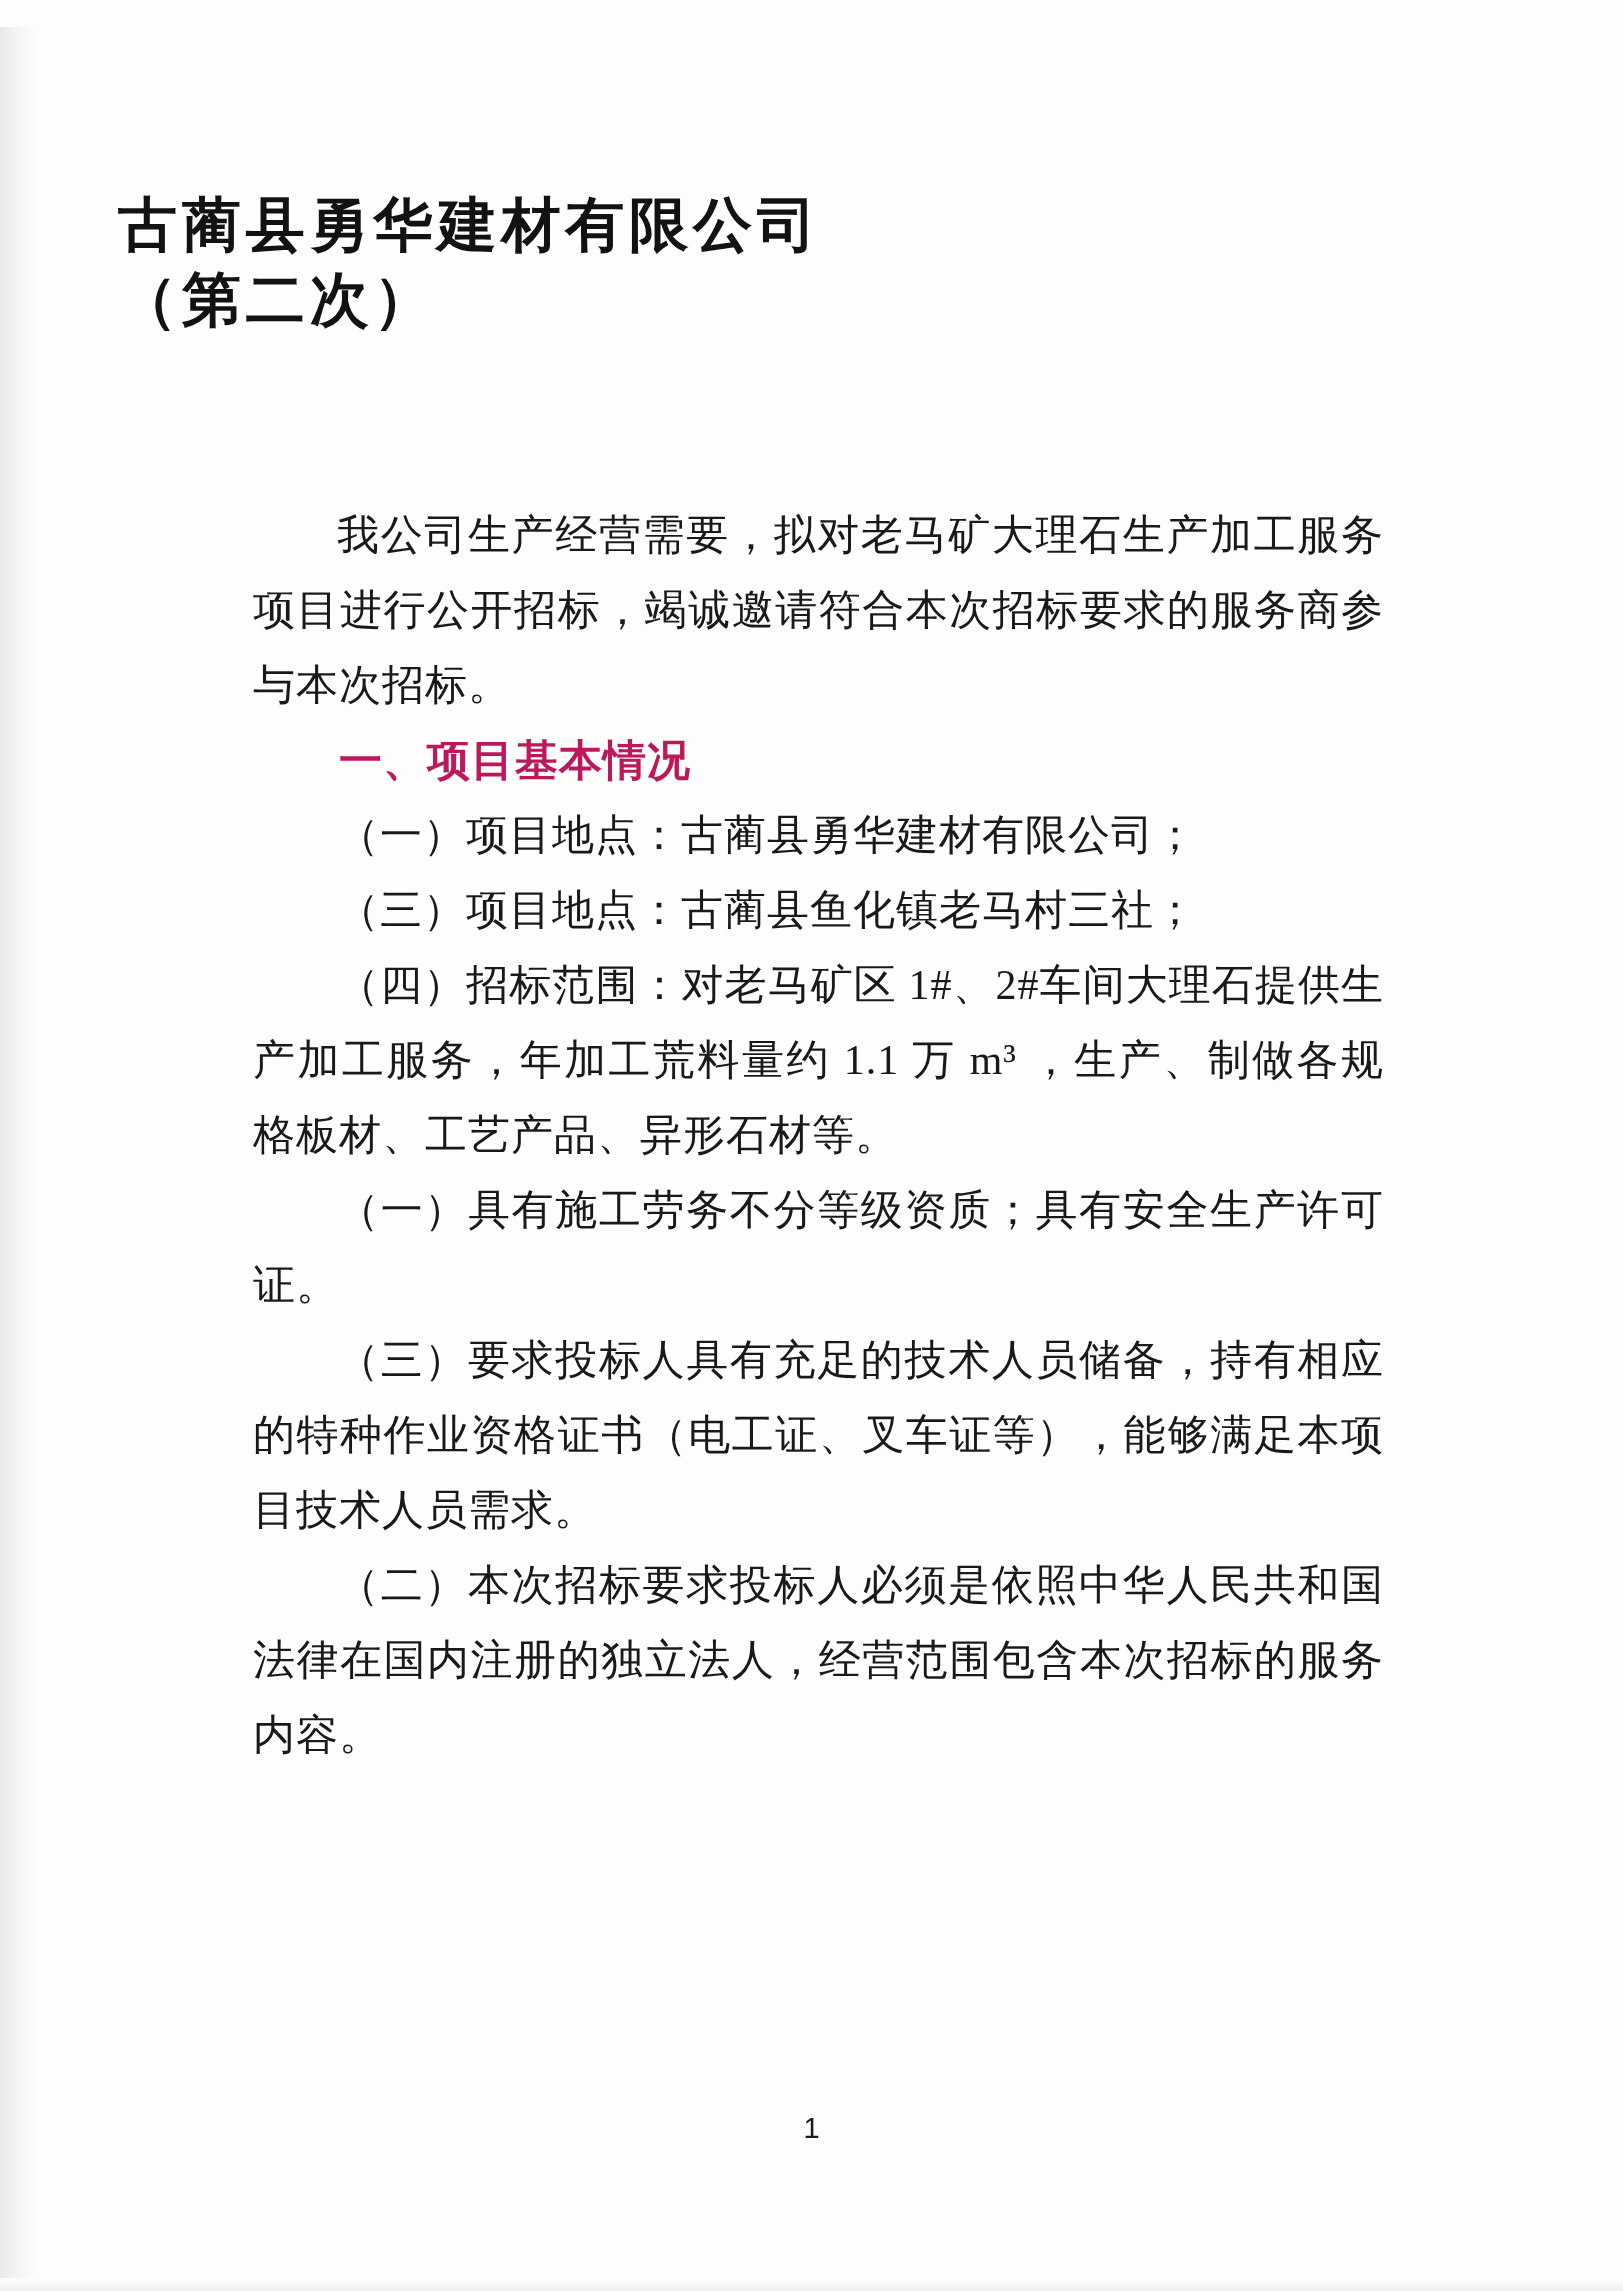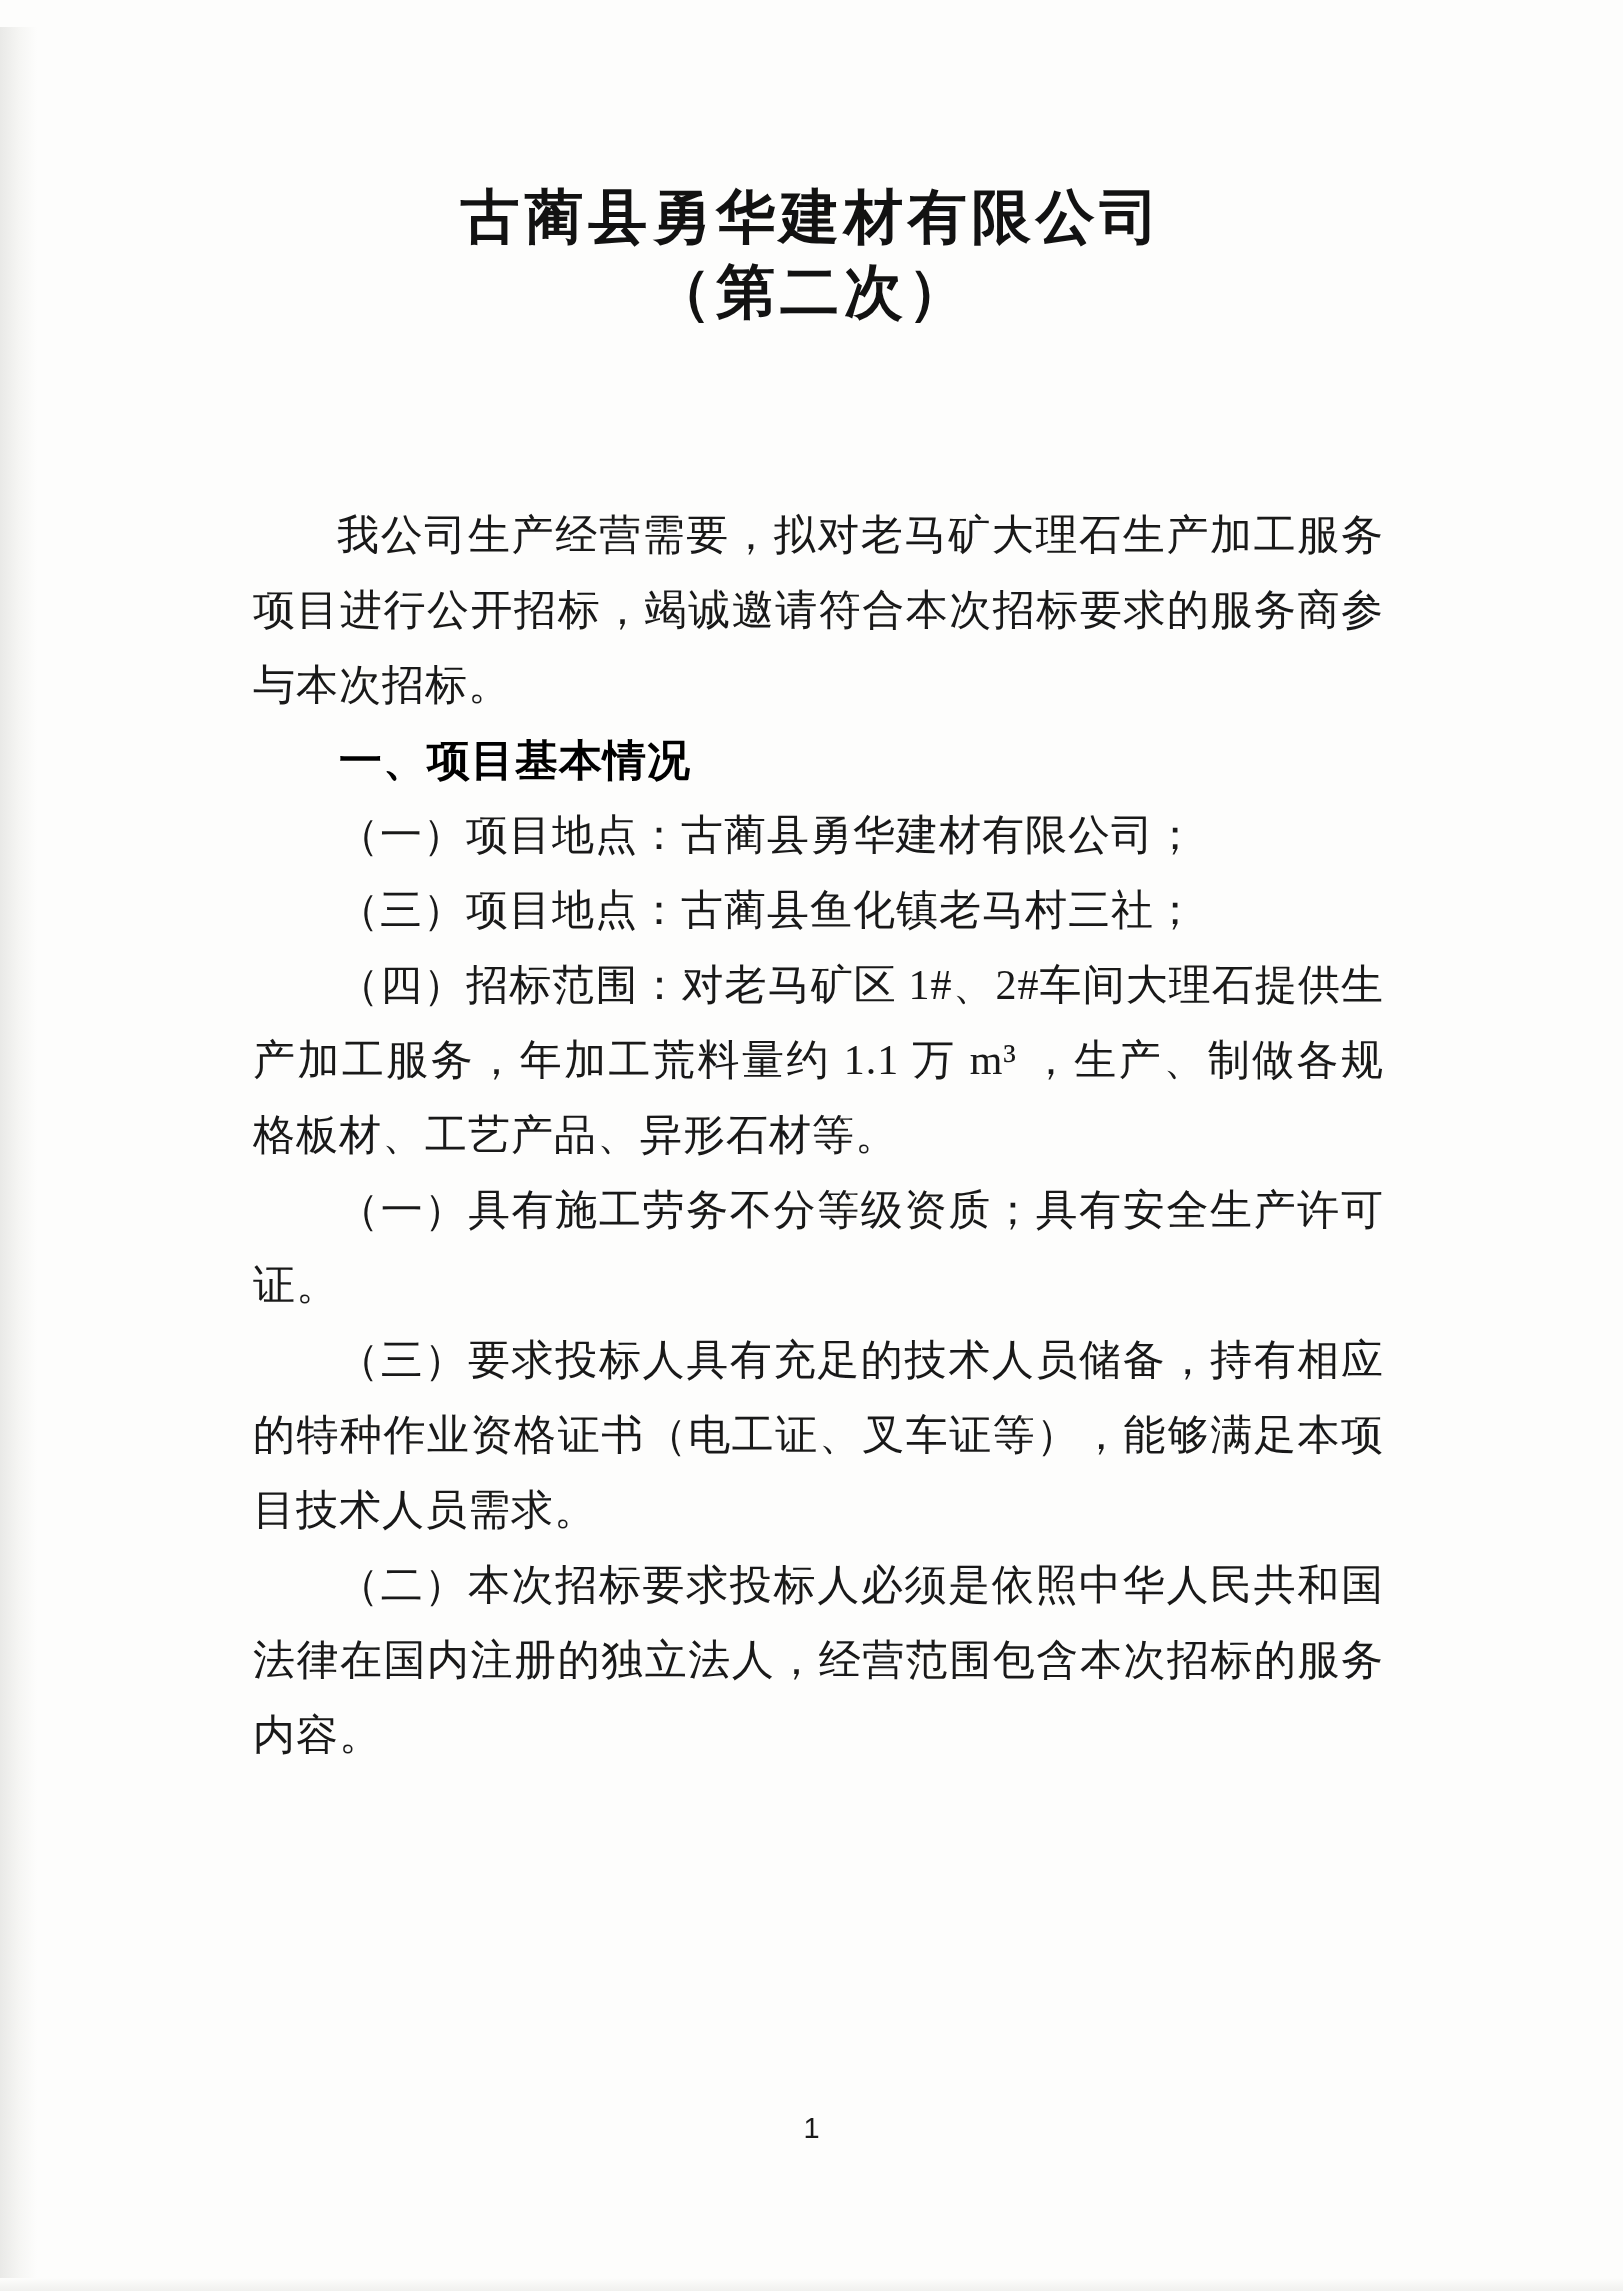--- a/index.html
+++ b/index.html
@@ -27,24 +27,23 @@
   .scan-edge-bottom {
     position: absolute;
     left: 0;
     right: 0;
     bottom: 0;
     height: 13.7px;
     background: linear-gradient(to top, #efefed 0%, #fdfdfc 100%);
   }
   .title-block {
     position: absolute;
-    top: 180px;
+    top: 188px;
     left: 118px;
     width: 1388px;
-    text-align: center;
     font-family: "Liberation Sans", sans-serif;
     font-weight: 700;
     font-size: 59px;
     line-height: 75px;
     letter-spacing: 4.9px;
     color: #121212;
   }
   .doc-body {
     position: absolute;
     top: 498px;
@@ -66,21 +65,21 @@
     text-align: justify;
     text-justify: inter-ideograph;
     font-weight: 400;
   }
   .doc-body h2 {
     font-family: "Liberation Sans", sans-serif;
     font-weight: 700;
     font-size: 43px;
     line-height: 75px;
     letter-spacing: 1px;
-    color: #000000;
+    color: #be185d;
   }
   .page-footer {
     position: absolute;
     top: 2109px;
     left: 0;
     width: 100%;
     text-align: center;
     font-family: "Liberation Sans", sans-serif;
     font-size: 29px;
     line-height: 39px;

